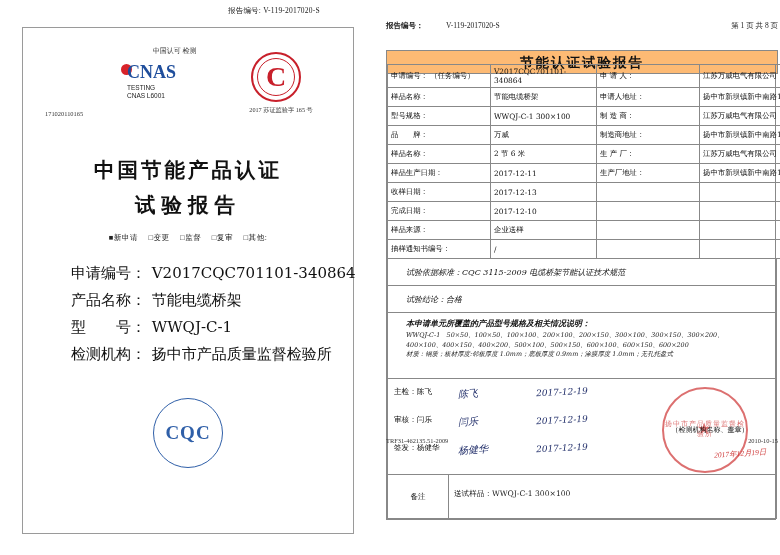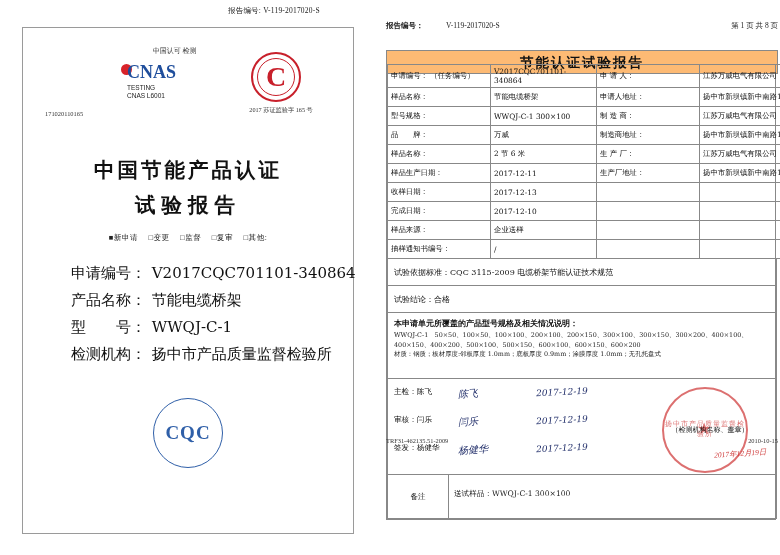--- a/index.html
+++ b/index.html
@@ -55,21 +55,21 @@
   .rtitlebar{position:absolute;left:2px;top:22px;width:390px;height:22px;border:1px solid #888;background:#fdba74;margin-top:12px;}
   .rtitlebar span{display:block;text-align:center;line-height:22px;font-size:13.5px;font-weight:bold;letter-spacing:2px;color:#111;font-family:"DejaVu Serif",serif;}
 
   .rbox{position:absolute;left:2px;top:48px;width:390px;border:1px solid #888;border-top:none;box-sizing:border-box;}
 
   table.info{border-collapse:collapse;width:390px;table-layout:fixed;}
   table.info td{border:1px solid #888;font-size:7.4px;padding:2px 3px;color:#111;height:14px;vertical-align:middle;font-family:"DejaVu Serif",serif;}
   td.k{width:96px;}
   td.v{width:99px;}
 
-  .sec{border:1px solid #888;border-top:none;box-sizing:border-box;width:390px;padding:5px 6px;font-size:8px;color:#111;font-family:"DejaVu Serif",serif;}
+  .sec{border:1px solid #888;border-top:none;box-sizing:border-box;width:390px;padding:5px 18px;font-size:8px;color:#111;font-family:"DejaVu Serif",serif;font-style:italic;}
   .sec.tall{height:27px;line-height:17px;}
   .sec.note{height:66px;line-height:11px;}
   .sec.note .hd{font-weight:bold;margin-bottom:2px;}
   .sec.note .bd{font-size:6.4px;line-height:9.5px;color:#222;}
 
   .sig{position:relative;border:1px solid #888;border-top:none;box-sizing:border-box;width:390px;height:96px;}
   .sig .line{position:absolute;left:0;width:390px;font-size:7.6px;color:#111;font-family:"DejaVu Serif",serif;}
   .sig .l1{top:8px;}
   .sig .l2{top:36px;}
   .sig .l3{top:64px;}

